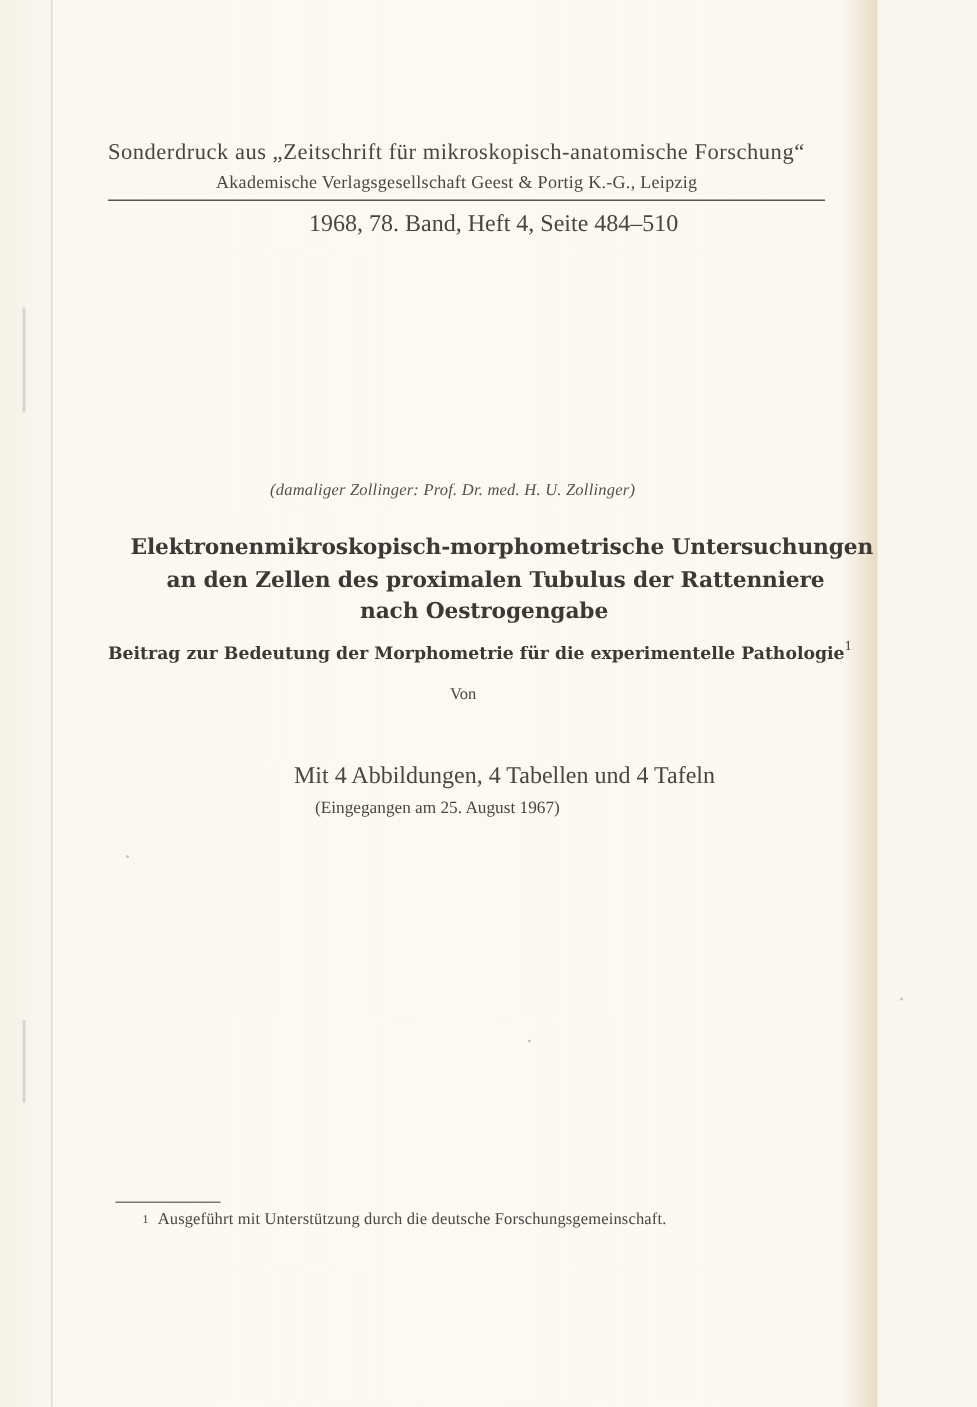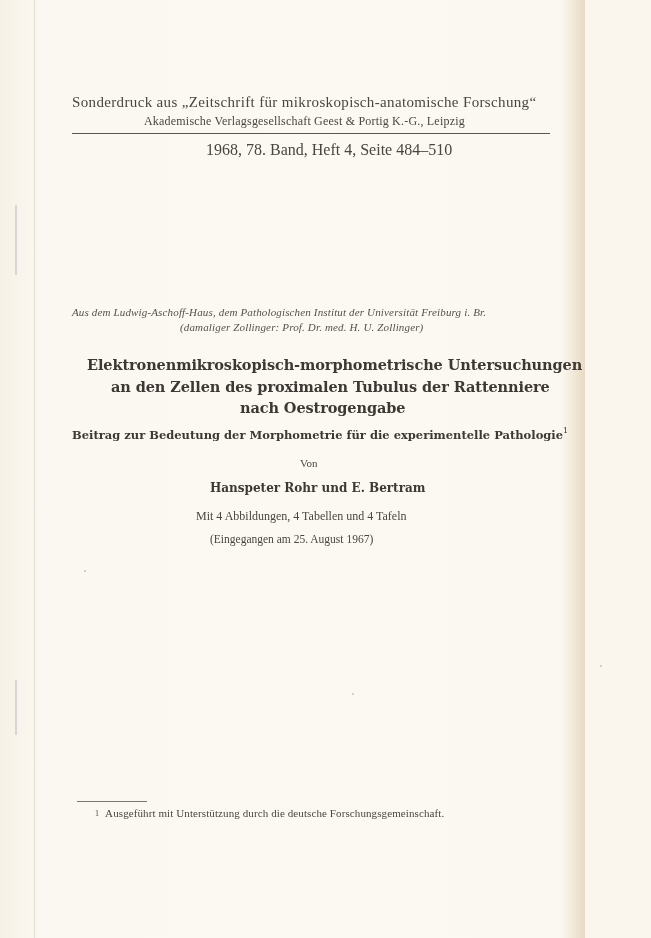--- a/index.html
+++ b/index.html
@@ -142,21 +142,21 @@
       font-weight: bold;
       font-size: 12px;
       color: #3d3833;
     }
     .meta-1 {
       top: 509px;
       left: 196px;
       width: auto;
       text-align: left;
       font-family: "Liberation Serif", serif;
-      font-size: 12px;
+      font-size: 16px;
       color: #4a4540;
     }
     .meta-2 {
       top: 533px;
       left: 210px;
       width: auto;
       text-align: left;
       font-family: "Liberation Serif", serif;
       font-size: 11.5px;
       color: #4a4540;
@@ -199,31 +199,29 @@
   <div class="left-crease"></div>
   <div class="left-mark" style="top:205px;height:70px;"></div>
   <div class="left-mark" style="top:680px;height:55px;"></div>
   <div class="right-shadow"></div>
 
   <div class="line header-1">Sonderdruck aus „Zeitschrift für mikroskopisch-anatomische Forschung“</div>
   <div class="line header-2">Akademische Verlagsgesellschaft Geest &amp; Portig K.-G., Leipzig</div>
   <div class="rule"></div>
   <div class="line header-3">1968, 78. Band, Heft 4, Seite 484–510</div>
 
-  <div class="line affil affil-1">Aus dem Ludwig-Aschoff-Haus, dem Pathologischen Institut der Universität Freiburg i. Br.</div>
   <div class="line affil affil-2">(damaliger Zollinger: Prof. Dr. med. H. U. Zollinger)</div>
 
   <div class="line title title-1">Elektronenmikroskopisch-morphometrische Untersuchungen</div>
   <div class="line title title-2">an den Zellen des proximalen Tubulus der Rattenniere</div>
   <div class="line title title-3">nach Oestrogengabe</div>
 
   <div class="line subtitle"><span>Beitrag zur Bedeutung der Morphometrie für die experimentelle Pathologie</span><sup>1</sup></div>
 
   <div class="line von">Von</div>
-  <div class="line authors">Hanspeter Rohr und E. Bertram</div>
   <div class="line meta-1">Mit 4 Abbildungen, 4 Tabellen und 4 Tafeln</div>
   <div class="line meta-2">(Eingegangen am 25. August 1967)</div>
 
   <div class="fn-rule"></div>
   <div class="line footnote"><span class="fn-mark">1</span><span>Ausgeführt mit Unterstützung durch die deutsche Forschungsgemeinschaft.</span></div>
 
   <div class="speck" style="left:600px;top:665px;"></div>
   <div class="speck" style="left:352px;top:693px;"></div>
   <div class="speck" style="left:84px;top:570px;"></div>
 </div>

